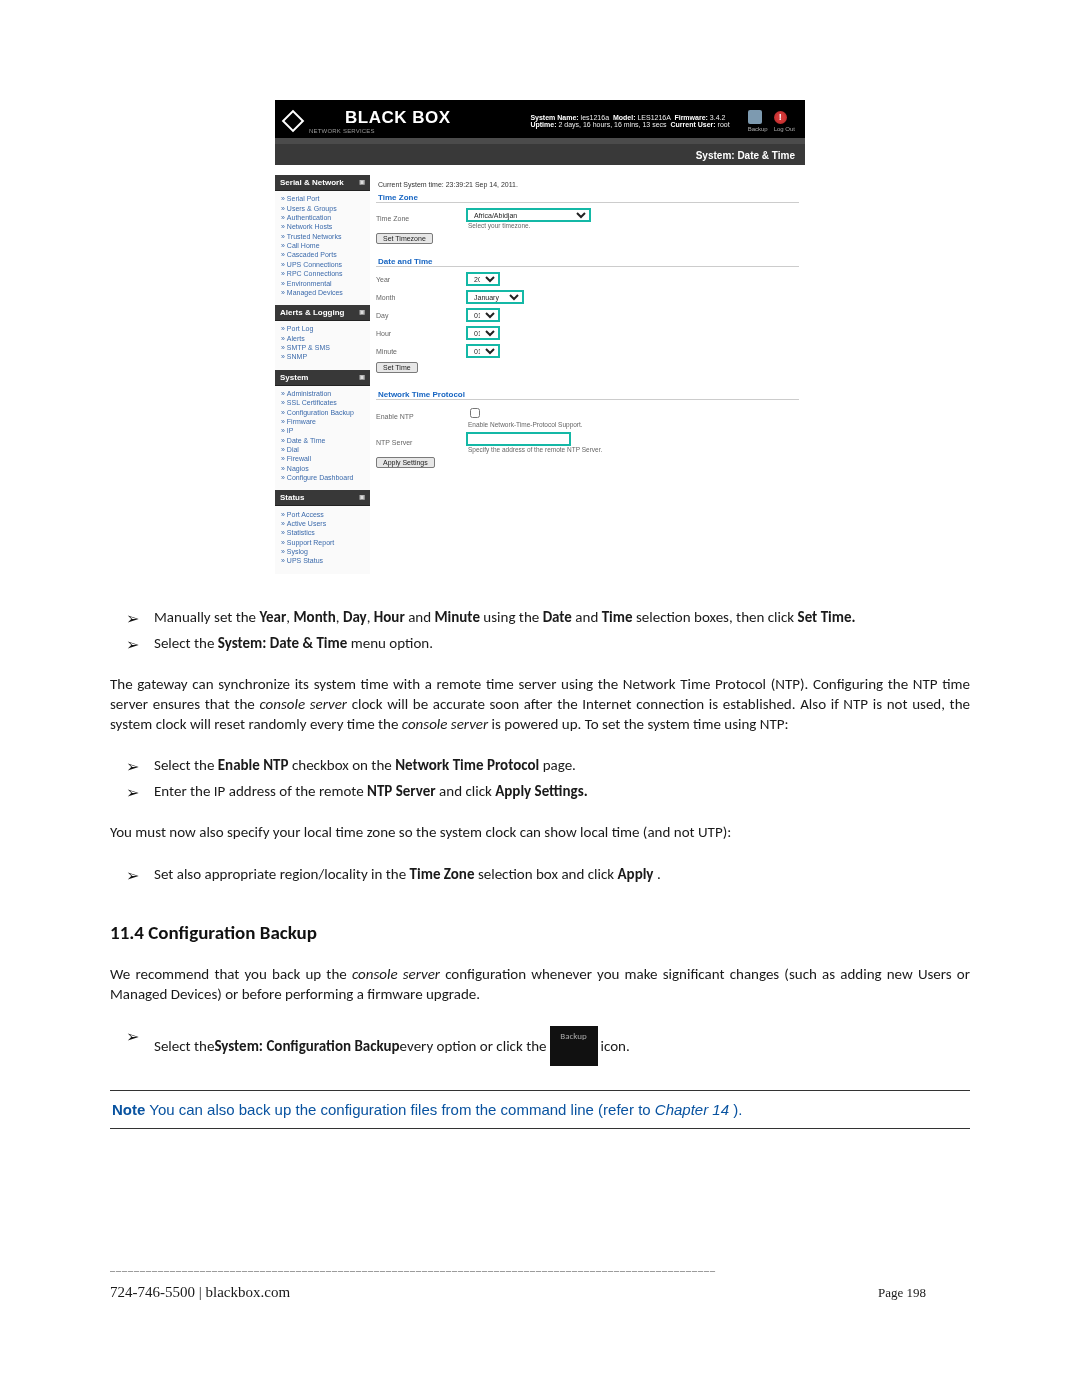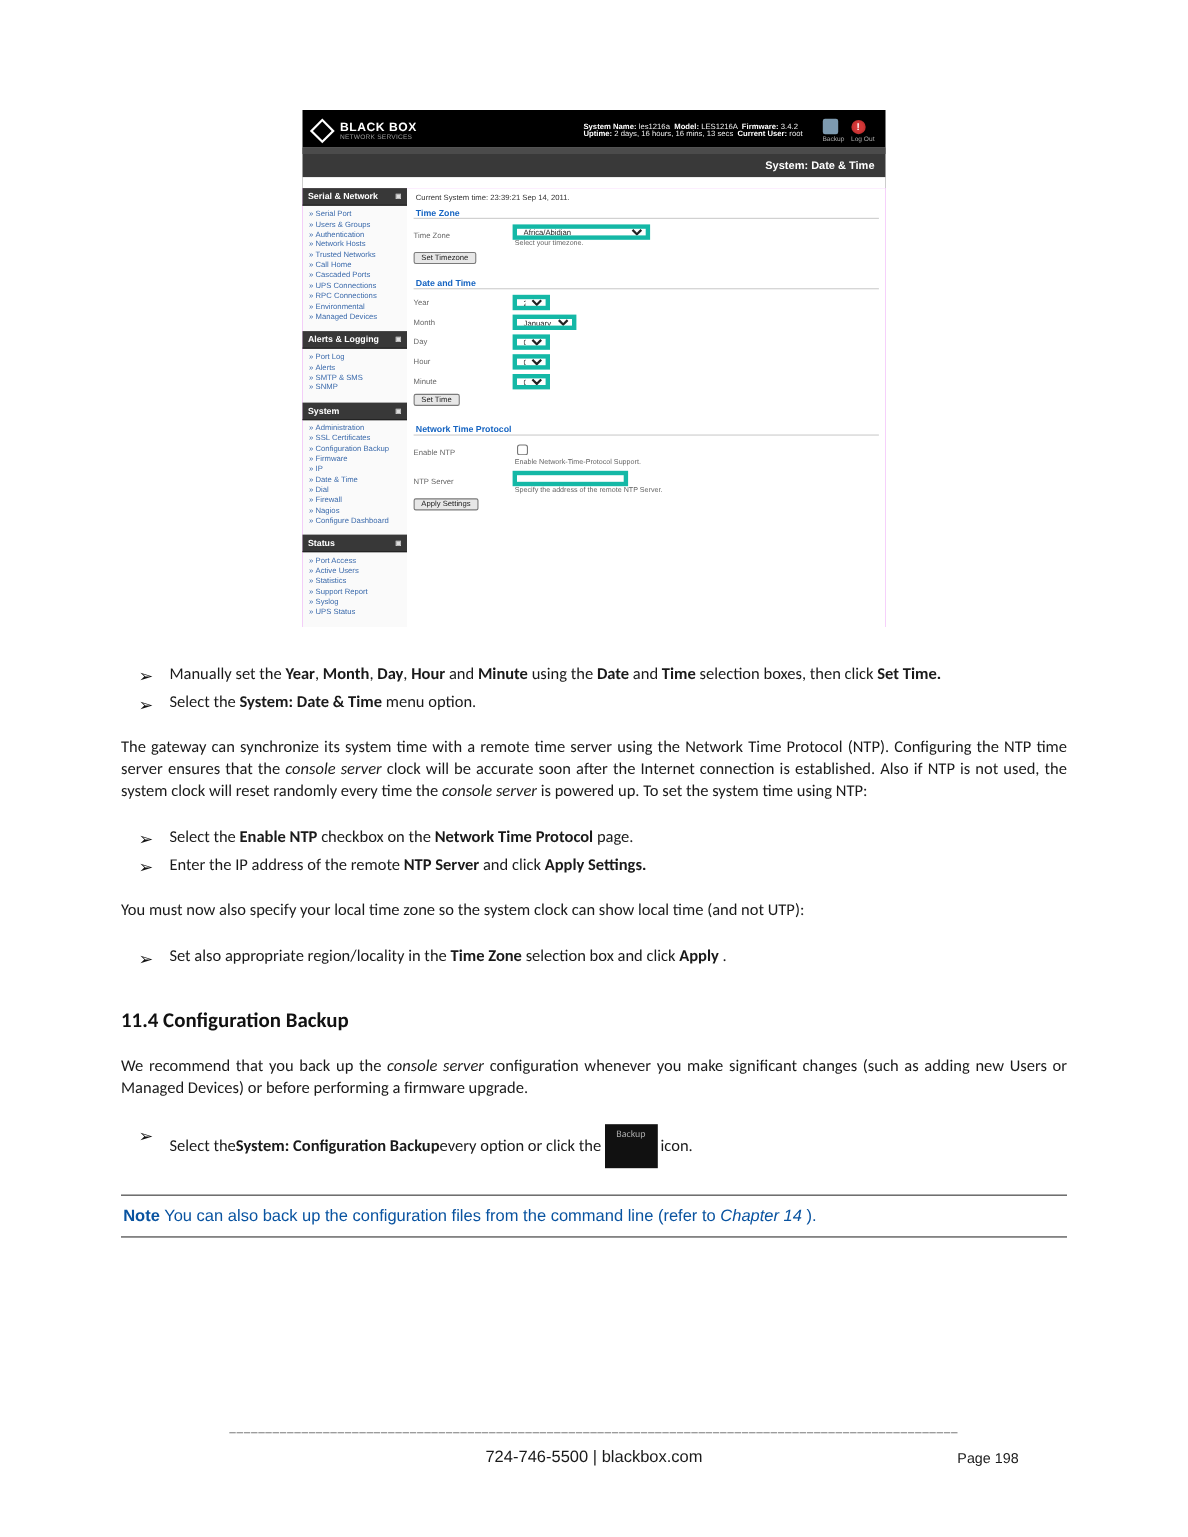--- a/index.html
+++ b/index.html
@@ -33,21 +33,21 @@
     align-items: center;
     padding: 8px 10px 4px;
     gap: 8px;
   }
   .ss-logo {
     width: 12px; height: 12px;
     border: 2px solid #fff;
     transform: rotate(45deg);
     flex: 0 0 auto;
   }
-  .ss-brand { font-weight: 700; font-size: 11px; letter-spacing: .5px; }
+  .ss-brand { font-weight: 700; font-size: 17px; letter-spacing: .5px; margin-left: 36px; }
   .ss-brand-sub { font-size: 6px; letter-spacing: .2px; color: #999; line-height: 1; display: block; }
   .ss-header-meta { margin-left: auto; font-size: 7px; text-align: left; color: #eee; }
   .ss-header-meta b { font-weight: 700; color: #fff; }
   .ss-header-icons { display: flex; gap: 6px; align-items: center; margin-left: 10px; }
   .ss-header-icons .bk {
     width: 14px; height: 14px; background: #7d9ab0;
     border-radius: 2px;
   }
   .ss-header-icons .lo {
     width: 13px; height: 13px; background: radial-gradient(circle,#d43838 40%,#a82525 100%);
@@ -57,40 +57,40 @@
   .ss-subheader {
     background: #393939;
     color: #fff;
     font-weight: 700;
     font-size: 10px;
     text-align: right;
     padding: 6px 10px 4px;
     border-top: 6px solid #4b4b4b;
     border-bottom: 10px solid #fff;
   }
-  .ss-body { display: flex; color: #333; background: #d946ef; }
+  .ss-body { display: flex; color: #333; background: #eab308; }
   .ss-side { width: 95px; background: #fafafa; font-size: 7px; color: #999; }
   .ss-side .grp-head {
     background: #383838; color: #fff; font-weight: 700;
     font-size: 8px; padding: 3px 5px;
     display:flex; justify-content:space-between;
     border-bottom: 1px solid #222;
   }
   .ss-side .collapse-icon { color:#ddd; font-size:6px; }
   .ss-side ul { margin: 0; padding: 3px 4px 8px 6px; list-style: none; }
   .ss-side li { color: #3b6aab; font-size: 7px; padding: 1.2px 0; cursor:pointer; }
   .ss-side li::before { content: "\00bb\00a0"; color: #3b6aab; font-size:7px;}
   .ss-main { flex: 1; background: #fff; padding: 4px 6px; font-size: 7px; color:#333; }
   .ss-cur { color:#333; font-size:7px; padding:2px 0 2px 2px;}
   .ss-section-title { color:#1765c2; font-size:8px; font-weight:700; padding:3px 0 0 2px; border-bottom: 1px solid #ccc; margin-bottom:3px;}
   .ss-row { display:flex; align-items:center; padding:2px 0; }
   .ss-label { width:90px; color:#666; font-size:7px; }
   .ss-field select, .ss-field input[type="text"] {
     font-size:7px; height:14px; padding:0 2px;
-    border:4px solid #14b8a6; background:#fff; color:#222;
+    border:2px solid #14b8a6; background:#fff; color:#222;
     box-sizing:border-box;
   }
   .ss-tiny-select { width:34px; }
   .ss-med-select { width:58px; }
   .ss-wide-select { width:125px; }
   .ss-hint { color:#666; font-size:6.5px; margin-left:2px; }
   .ss-btn { 
     font-size:7px; padding:1px 6px; background:#e7e7e7;
     border:1px solid #7a7a7a; border-radius:2px; color:#222;
     cursor:pointer; margin-top:2px;
@@ -125,22 +125,22 @@
   }
   .note-box {
     margin-top:20px; border-top:1px solid #333; border-bottom:1px solid #333;
     padding:10px 2px; font-family: Arial, sans-serif; font-size:15px;
   }
   .note-box .note-label { font-weight:700; color:#0953a0; }
   .note-box .note-text { color:#0953a0; }
   .note-box .note-chap { font-style:italic; color:#0953a0; }
   
   .footer {
-    position:absolute; bottom:64px; left:110px; right:110px;
-    text-align:center; font-size:15px; font-family:Liberation Sans, sans-serif;
+    position:absolute; bottom:96px; left:110px; right:110px;
+    text-align:left; font-size:15px; font-family:Liberation Serif, serif;
   }
   .footer-line {
     font-size:10px; letter-spacing:1px; color:#444;
     overflow:hidden; white-space:nowrap; margin-bottom:12px;
   }
   .footer-main { font-size:15px; }
   .footer-pg { position:absolute; right:44px; bottom:0; font-size:13px; }
 </style>
 </head>
 <body>

